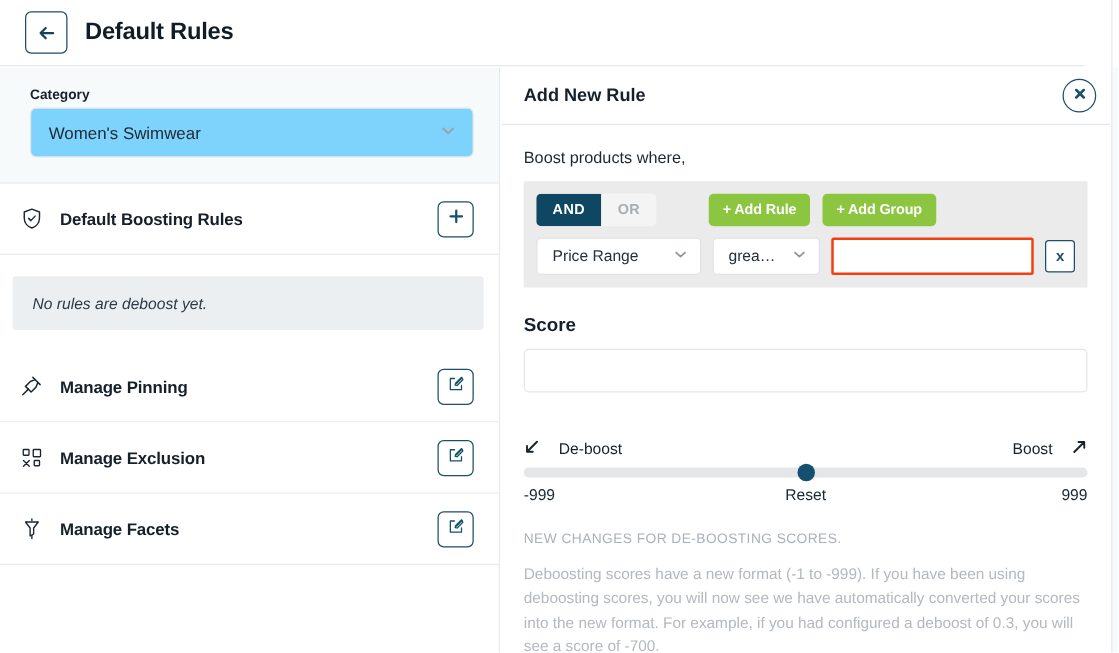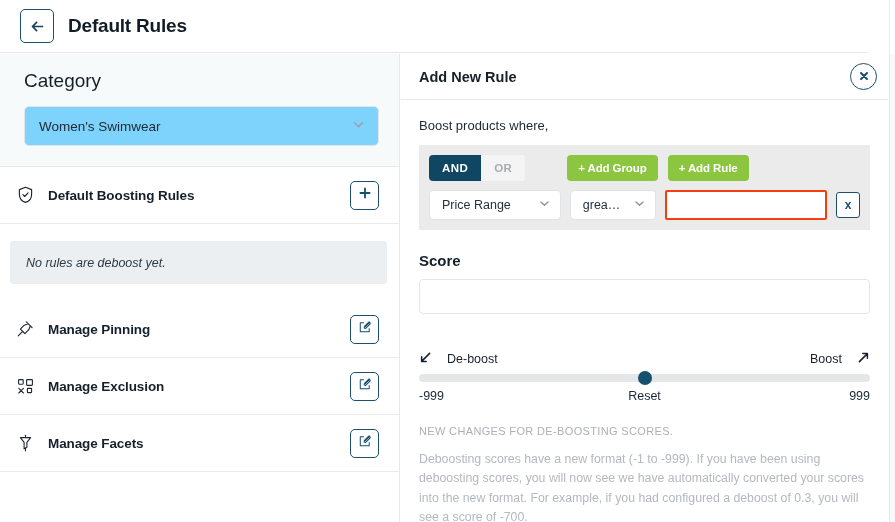--- a/index.html
+++ b/index.html
@@ -36,21 +36,21 @@
 
   
   .left-col {
     position:absolute; left:0; top:54px; width: 400px; height: 468px;
     background:#fff; border-right:1px solid #e6e9ec; overflow:hidden;
   }
   .cat-block {
     background:#f7fafb; padding: 16px 20px 20px 24px;
     border-bottom:1px solid #e6e9ec;
   }
-  .cat-label { font-size: 19px; font-weight: 400; color:#15202b; margin-bottom: 14px; }
+  .cat-label { font-size: 11px; font-weight: 700; color:#15202b; margin-bottom: 4px; }
   .cat-select {
     position:relative; height: 40px; background:#7dd3fc;
     border:1px solid #e3e6e9; border-radius:5px;
     display:flex; align-items:center; padding: 0 14px;
     font-size: 13.5px; color:#202b36; cursor:pointer;
   }
   .cat-select .chev { position:absolute; right: 12px; top: 50%; transform: translateY(-50%); }
 
   .row-item {
     height: 57px; display:flex; align-items:center;
@@ -308,22 +308,22 @@
 
       <div class="boost-label">Boost products where,</div>
 
       <div class="builder">
         <div class="builder-top">
           <div class="conj-group">
             <button class="conj active">AND</button>
             <button class="conj inactive">OR</button>
           </div>
           <div class="spacer-gap"></div>
+          <button class="green-btn">+ Add Rule</button>
           <button class="green-btn">+ Add Group</button>
-          <button class="green-btn">+ Add Rule</button>
         </div>
 
         <div class="builder-row">
           <div class="sel wide">
             <span>Price Range</span>
             <span class="chev">
               <svg width="13" height="13" viewBox="0 0 14 14" fill="none">
                 <path d="M3.2 5.4L7 9L10.8 5.4" stroke="#8d959c" stroke-width="1.5" stroke-linecap="round" stroke-linejoin="round"></path>
               </svg>
             </span>

